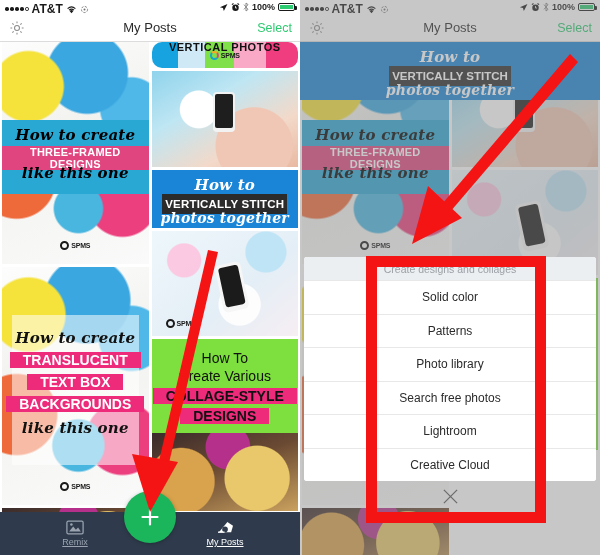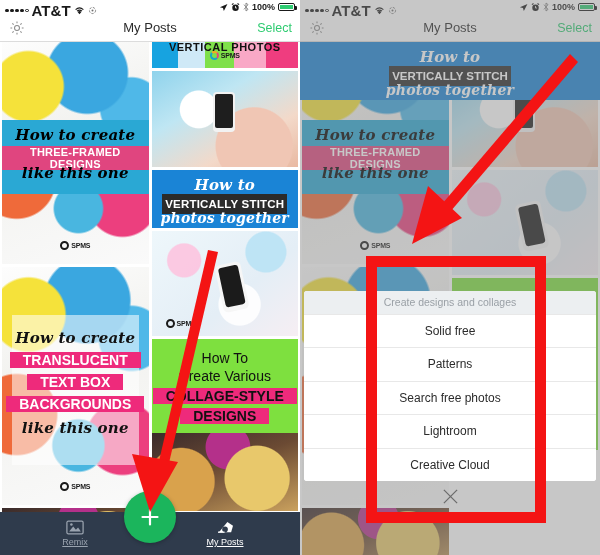--- a/index.html
+++ b/index.html
@@ -10,21 +10,21 @@
   .panel { position:absolute; top:0; width:300px; height:555px; overflow:hidden; background:#fff; }
   #panel-left  { left:0; }
   #panel-right { left:300px; }
 
   
   .statusbar { position:relative; height:16px; background:#fff; }
   .sb-left  { position:absolute; left:5px; top:2px; display:flex; align-items:center; gap:3px; }
   .sb-mid   { position:absolute; left:0; right:0; top:20px; text-align:center;
               font-size:9.5px; font-weight:bold; color:#1a1a1a; letter-spacing:.2px; }
   .sb-right { position:absolute; right:5px; top:2px; display:flex; align-items:center; gap:3px; }
-  .carrier  { font-size:15px; font-weight:bold; color:#1a1a1a; letter-spacing:.1px; }
+  .carrier  { font-size:12px; font-weight:bold; color:#1a1a1a; letter-spacing:.1px; }
   .dots { display:flex; gap:1.5px; align-items:center; }
   .dots i { width:3.5px; height:3.5px; border-radius:50%; background:#1a1a1a; display:block; }
   .dots i.hollow { background:#fff; border:1px solid #1a1a1a; width:3.5px; height:3.5px; }
   .pct { font-size:9px; font-weight:bold; color:#1a1a1a; }
   .batt { width:17px; height:8px; border:1px solid #1a1a1a; border-radius:2px; position:relative; }
   .batt::after{ content:""; position:absolute; right:-3px; top:2px; width:2px; height:4px;
                 background:#1a1a1a; border-radius:0 1px 1px 0; }
   .batt i { display:block; position:absolute; left:1px; top:1px; bottom:1px; width:13px;
             background:#2ecc71; }
   svg.sbi { display:block; }
@@ -59,21 +59,21 @@
       radial-gradient(circle at 22% 28%, rgba(255,190,220,.8) 0 12%, transparent 13%),
       radial-gradient(circle at 78% 20%, rgba(180,225,245,.8) 0 14%, transparent 15%),
       radial-gradient(circle at 60% 70%, rgba(255,255,255,.9) 0 18%, transparent 19%),
       linear-gradient(140deg,#eef7fb,#e4eef6 60%,#f6eef3);}
   .ph-drinks{background:
       radial-gradient(circle at 20% 62%, #d9a24c 0 26%, transparent 27%),
       radial-gradient(circle at 72% 58%, #e8c86b 0 28%, transparent 29%),
       radial-gradient(circle at 52% 18%, #b4308a 0 22%, transparent 23%),
       linear-gradient(160deg,#3a2b2b,#6b4a33 45%,#caa15e);}
   .ph-stripe{background:linear-gradient(90deg,#17a3e0 0 18%,#cfe9f7 18% 36%,
-      #7fe04a 36% 56%,#f9a8c6 56% 78%,#ef3d7f 78% 100%);}
+      #7fe04a 36% 56%,#f9a8c6 56% 78%,#ef3d7f 78% 100%);border-radius:10px;}
 
   .band { position:absolute; left:0; right:0; color:#fff; }
   .band.teal  { background:#2aa8d4; }
   .band.blue  { background:#1a84d6; }
   .script { font-family:"DejaVu Serif", serif; font-style:italic; font-weight:bold;
             letter-spacing:.2px; }
   .hl-pink { background:#e0457f; color:#fff; display:inline-block; padding:0 3px; }
   .hl-dark { background:#2b2b2b; color:#fff; display:inline-block; padding:4px 3px; }
   .hl-pinkd{ background:#ee2a7b; color:#111; display:inline-block; padding:0 13px; }
   .blk { color:#111; }
@@ -418,22 +418,23 @@
         </div>
         <div class="tile" style="height:172px; background:#7ee03f;"></div>
       </div>
     </div>
 
     <div class="dim"></div>
 
     <div class="sheet">
       <div class="sheet-card">
         <div class="sheet-head">Create designs and collages</div>
-        <div class="sheet-row">Solid free</div>
+        <div class="sheet-row">Solid color</div>
         <div class="sheet-row">Patterns</div>
+        <div class="sheet-row">Photo library</div>
         <div class="sheet-row">Search free photos</div>
         <div class="sheet-row">Lightroom</div>
         <div class="sheet-row">Creative Cloud</div>
       </div>
       <div class="sheet-close">
         <svg width="17" height="17" viewBox="0 0 18 18">
           <path d="M2 2 L16 16 M16 2 L2 16" stroke="#6b6b6b" stroke-width="1.3"></path>
         </svg>
       </div>
     </div>

